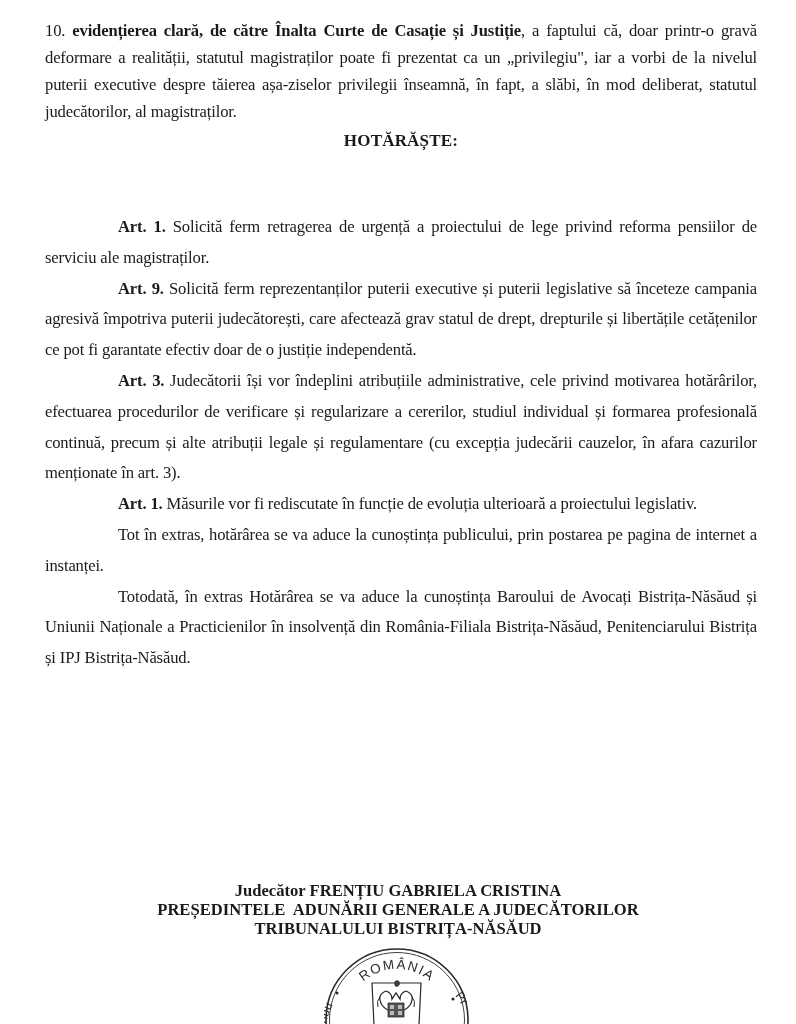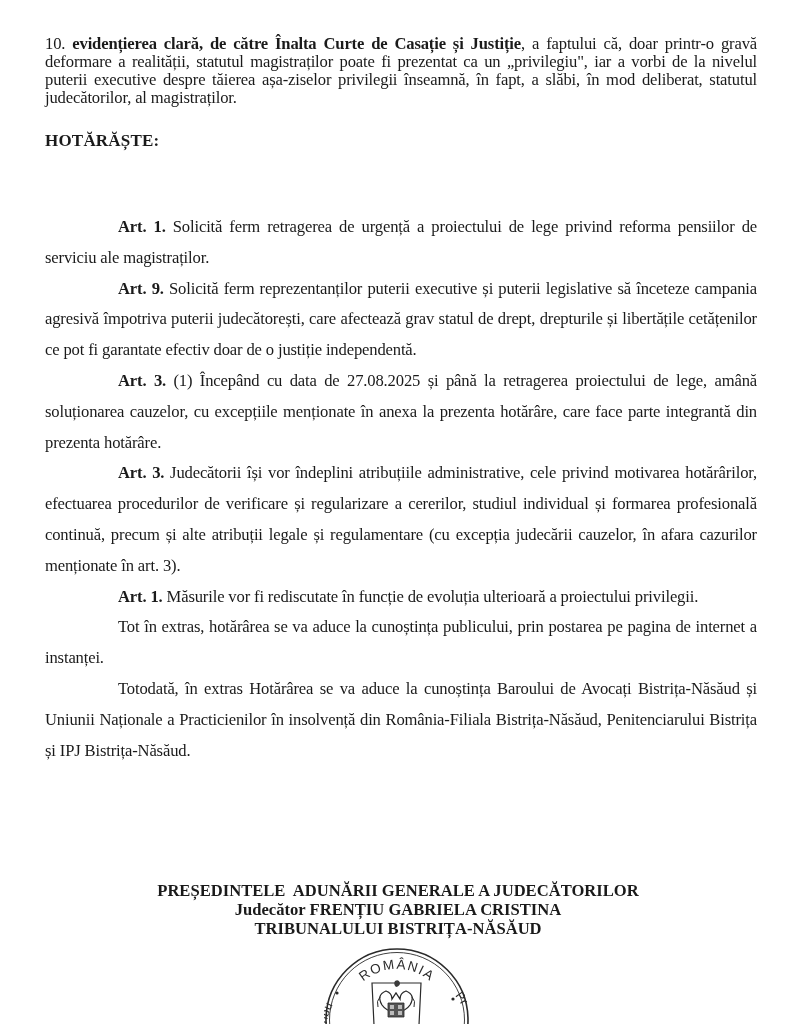--- a/index.html
+++ b/index.html
@@ -22,32 +22,32 @@
       top: 0;
     }
     p {
       margin: 0;
       font-size: 16.6px;
       text-align: justify;
       text-align-last: left;
     }
     .intro {
       position: absolute;
-      top: 35px;
+      top: 17px;
       left: 0;
       width: 712px;
-      line-height: 18px;
+      line-height: 27px;
       letter-spacing: -0.15px;
     }
     .heading {
       position: absolute;
       top: 131px;
       left: 0;
       width: 712px;
-      text-align: left;
+      text-align: center;
       font-weight: bold;
       font-size: 17px;
       letter-spacing: 0.2px;
     }
     .body {
       position: absolute;
       top: 171px;
       left: 0;
       width: 712px;
       line-height: 30.8px;
@@ -84,31 +84,30 @@
 
 <div class="page">
 
   <p class="intro"><span>10.</span> <b>evidențierea clară, de către Înalta Curte de Casație și Justiție</b><span>, a faptului că, doar printr-o gravă deformare a realității, statutul magistraților poate fi prezentat ca un „privilegiu", iar a vorbi de la nivelul puterii executive despre tăierea așa-ziselor privilegii înseamnă, în fapt, a slăbi, în mod deliberat, statutul judecătorilor, al magistraților.</span></p>
 
   <div class="heading">HOTĂRĂȘTE:</div>
 
   <div class="body">
     <p><b>Art. 1.</b><span> Solicită ferm retragerea de urgență a proiectului de lege privind reforma pensiilor de serviciu ale magistraților.</span></p>
     <p><b>Art. 9.</b><span> Solicită ferm reprezentanților puterii executive și puterii legislative să înceteze campania agresivă împotriva puterii judecătorești, care afectează grav statul de drept, drepturile și libertățile cetățenilor ce pot fi garantate efectiv doar de o justiție independentă.</span></p>
-    <p><b>Art. 3.</b><span> (1) Începând cu data de 27.08.2025 și până la retragerea proiectului de lege, amână soluționarea cauzelor, cu excepțiile menționate în anexa la prezenta hotărâre, care face parte integrantă din prezenta hotărâre.</span></p>
     <p><b>Art. 3.</b><span> Judecătorii își vor îndeplini atribuțiile administrative, cele privind motivarea hotărârilor, efectuarea procedurilor de verificare și regularizare a cererilor, studiul individual și formarea profesională continuă, precum și alte atribuții legale și regulamentare (cu excepția judecării cauzelor, în afara cazurilor menționate în art. 3).</span></p>
-    <p><b>Art. 1.</b><span> Măsurile vor fi rediscutate în funcție de evoluția ulterioară a proiectului privilegii.</span></p>
+    <p><b>Art. 1.</b><span> Măsurile vor fi rediscutate în funcție de evoluția ulterioară a proiectului legislativ.</span></p>
     <p>Tot în extras, hotărârea se va aduce la cunoștința publicului, prin postarea pe pagina de internet a instanței.</p>
     <p>Totodată, în extras Hotărârea se va aduce la cunoștința Baroului de Avocați Bistrița-Năsăud și Uniunii Naționale a Practicienilor în insolvență din România-Filiala Bistrița-Năsăud, Penitenciarului Bistrița și IPJ Bistrița-Năsăud.</p>
   </div>
 </div>
 
 <div class="signature">
+  <div><span>Judecător </span><span>FRENȚIU GABRIELA CRISTINA</span></div>
   <div>PREȘEDINTELE  ADUNĂRII GENERALE A JUDECĂTORILOR</div>
-  <div><span>Judecător </span><span>FRENȚIU GABRIELA CRISTINA</span></div>
   <div>TRIBUNALULUI BISTRIȚA-NĂSĂUD</div>
 </div>
 
 <svg class="stamp" viewBox="0 0 146 146">
   <defs>
     <path id="arcTop" d="M 22 73 A 51 51 0 0 1 124 73"></path>
     <path id="arcLeft" d="M 40 140 A 58 58 0 0 1 24 40"></path>
     <path id="arcRight" d="M 122 40 A 58 58 0 0 1 108 140"></path>
   </defs>
   <circle cx="73" cy="73" r="71" fill="none" stroke="#2a2a2a" stroke-width="1.6"></circle>

